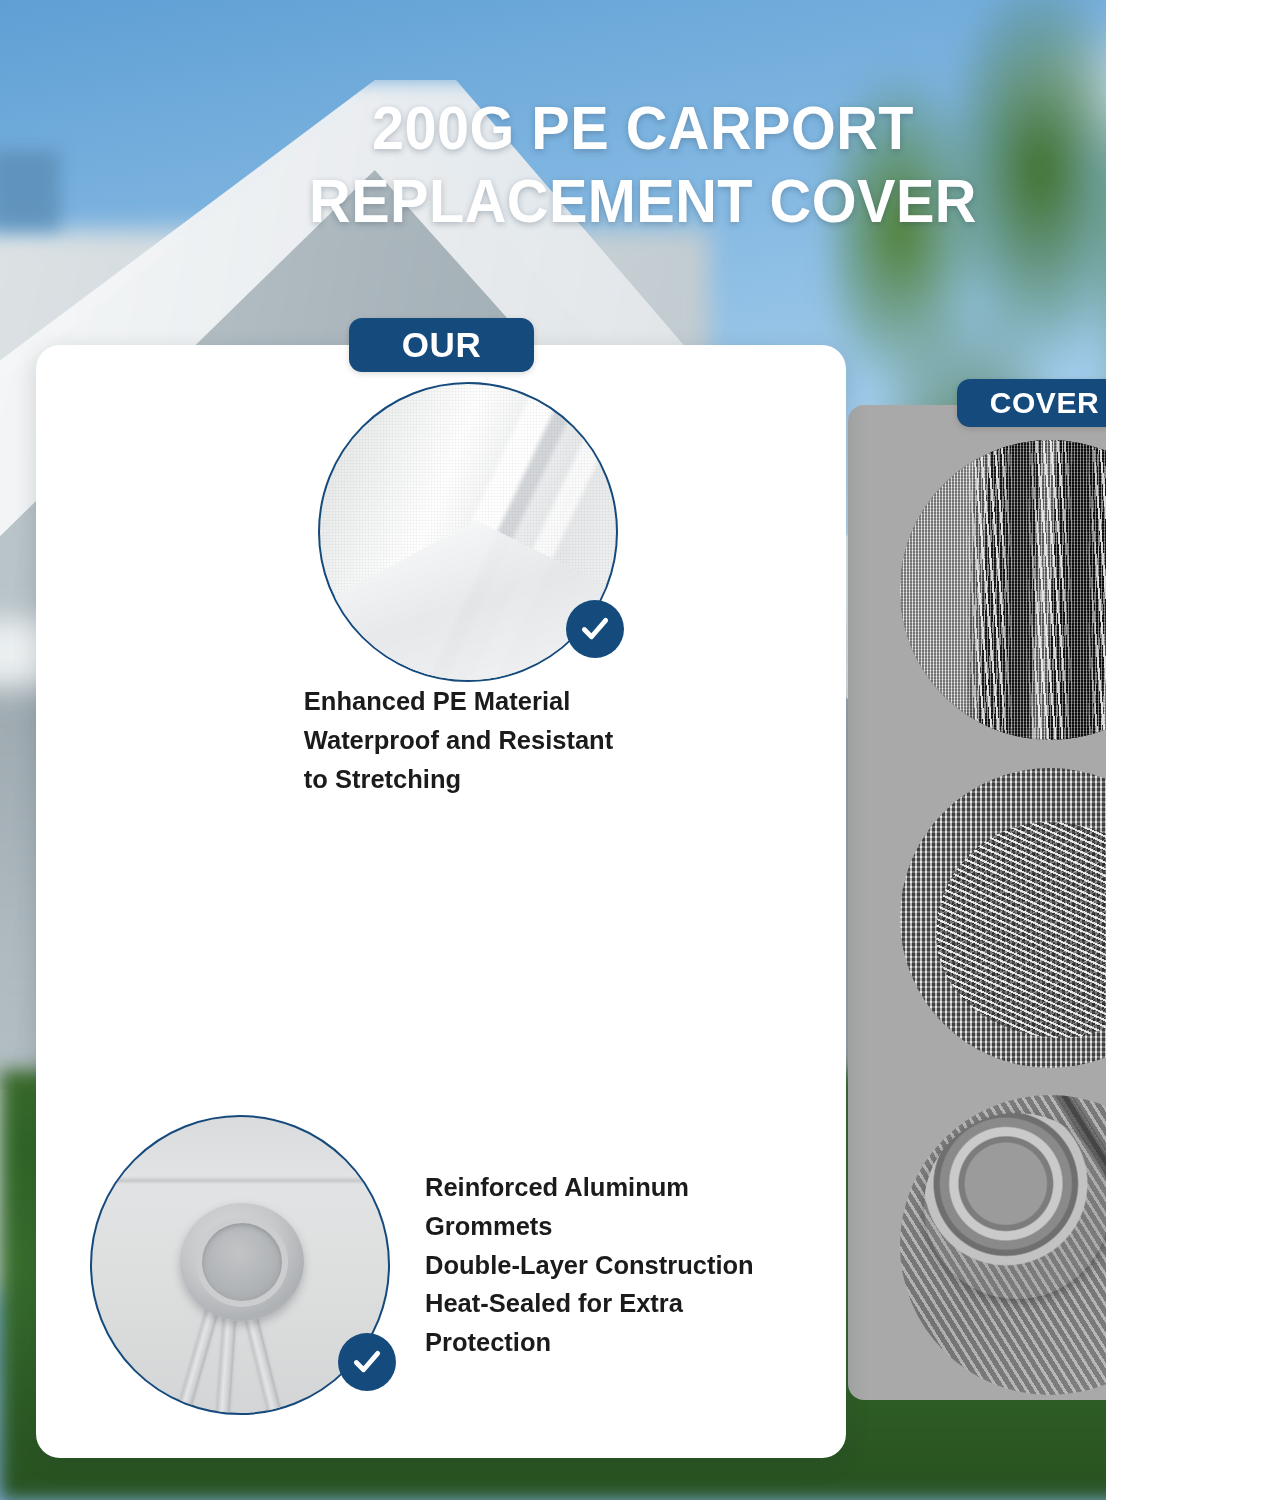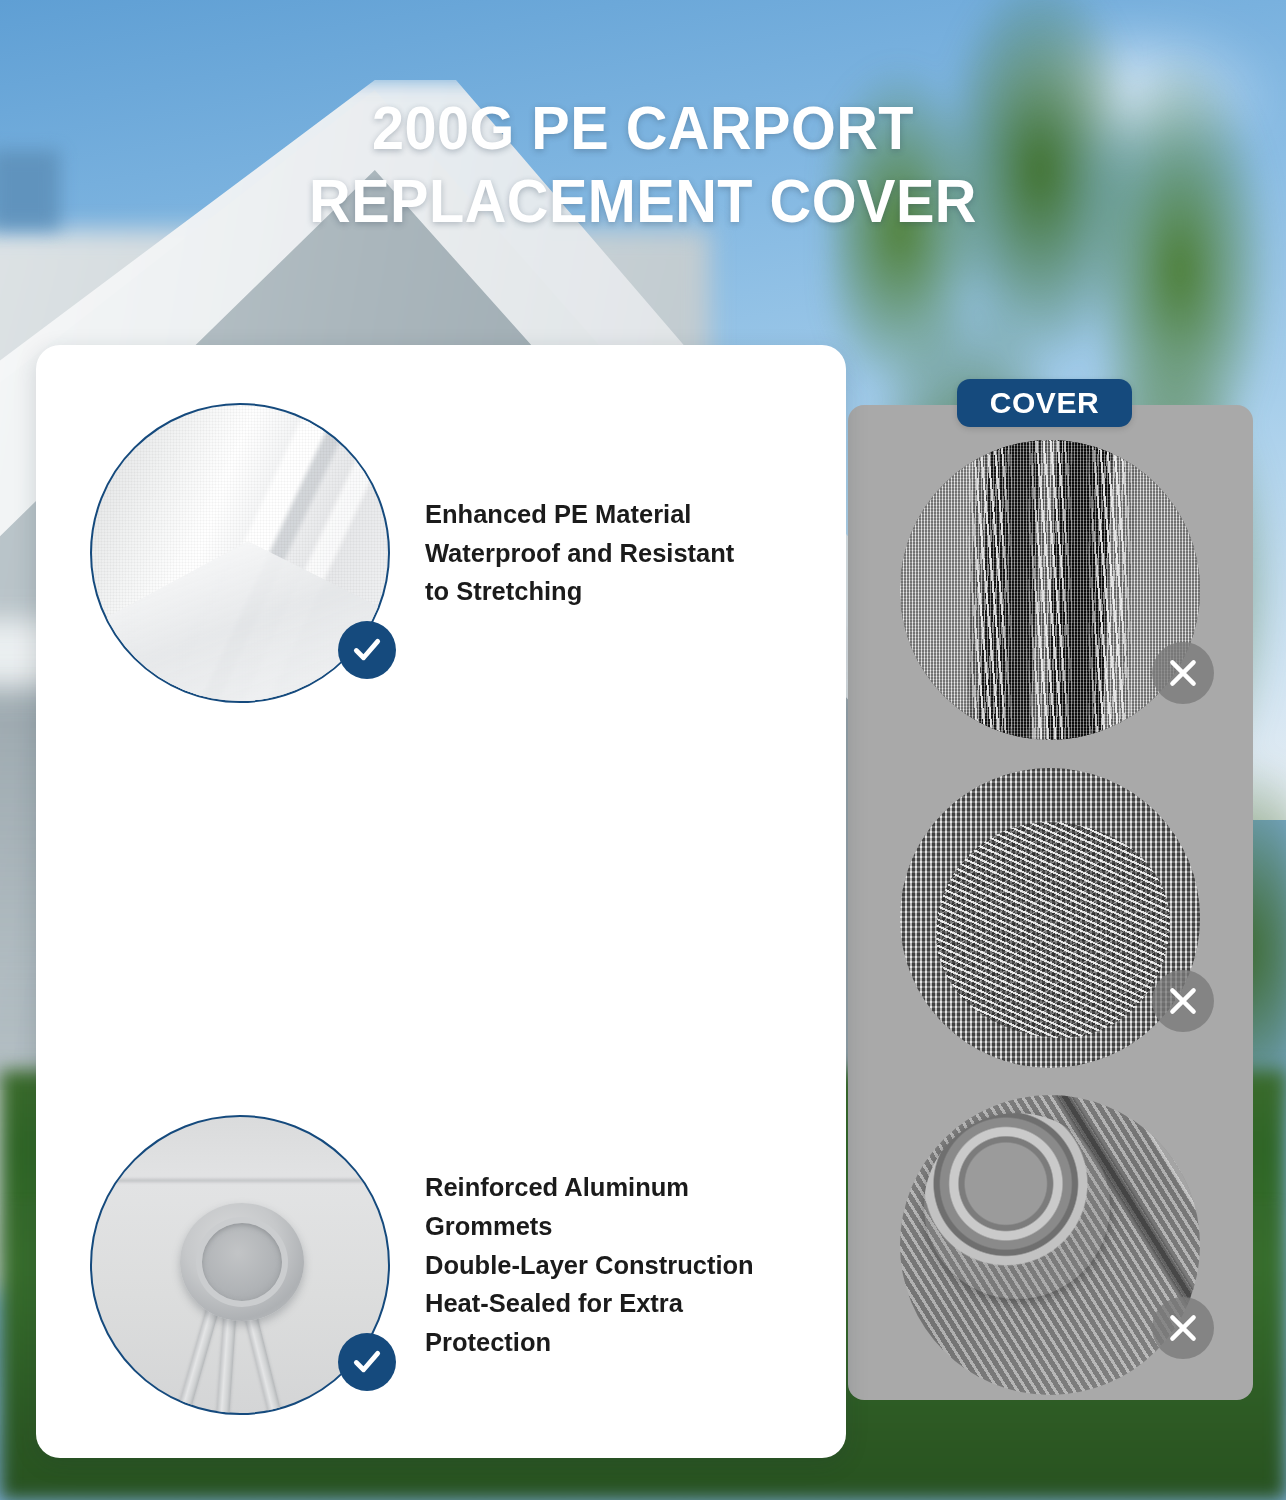--- a/index.html
+++ b/index.html
@@ -6,21 +6,21 @@
 
   html, body {
     width: 1286px;
     height: 1500px;
     font-family: "Liberation Sans", sans-serif;
     overflow: hidden;
   }
 
   #page {
     position: relative;
-    width: 1286px;
+    width: 1106px;
     height: 1500px;
     overflow: hidden;
     background: #7fb0dd;
     text-decoration: underline;
   }
 
   
   .bg-layer {
     position: absolute;
     inset: 0;
@@ -175,21 +175,21 @@
     z-index: 20;
   }
 
   
   .feature-row {
     position: absolute;
     left: 0; width: 810px;
     display: flex;
     align-items: center;
   }
-  .feature-row.r1 { top: 53px;  height: 310px; }
+  .feature-row.r1 { top: 37px;  height: 310px; flex-direction: column; }
   .feature-row.r2 { top: 395px; height: 310px; }
   .feature-row.r3 { top: 765px; height: 310px; }
 
   .circle-wrap {
     position: relative;
     margin-left: 54px;
     width: 300px; height: 300px;
     flex: 0 0 300px;
   }
   .circle-img {
@@ -520,15 +520,16 @@
       </div>
       <div class="feature-text">Reinforced Aluminum
 Grommets
 Double-Layer Construction
 Heat-Sealed for Extra
 Protection</div>
     </div>
 
   </div>
 
+  <div class="badge badge-our">OUR</div>
   <div class="badge badge-others">COVER</div>
 
 </div>
 
 </body></html>

